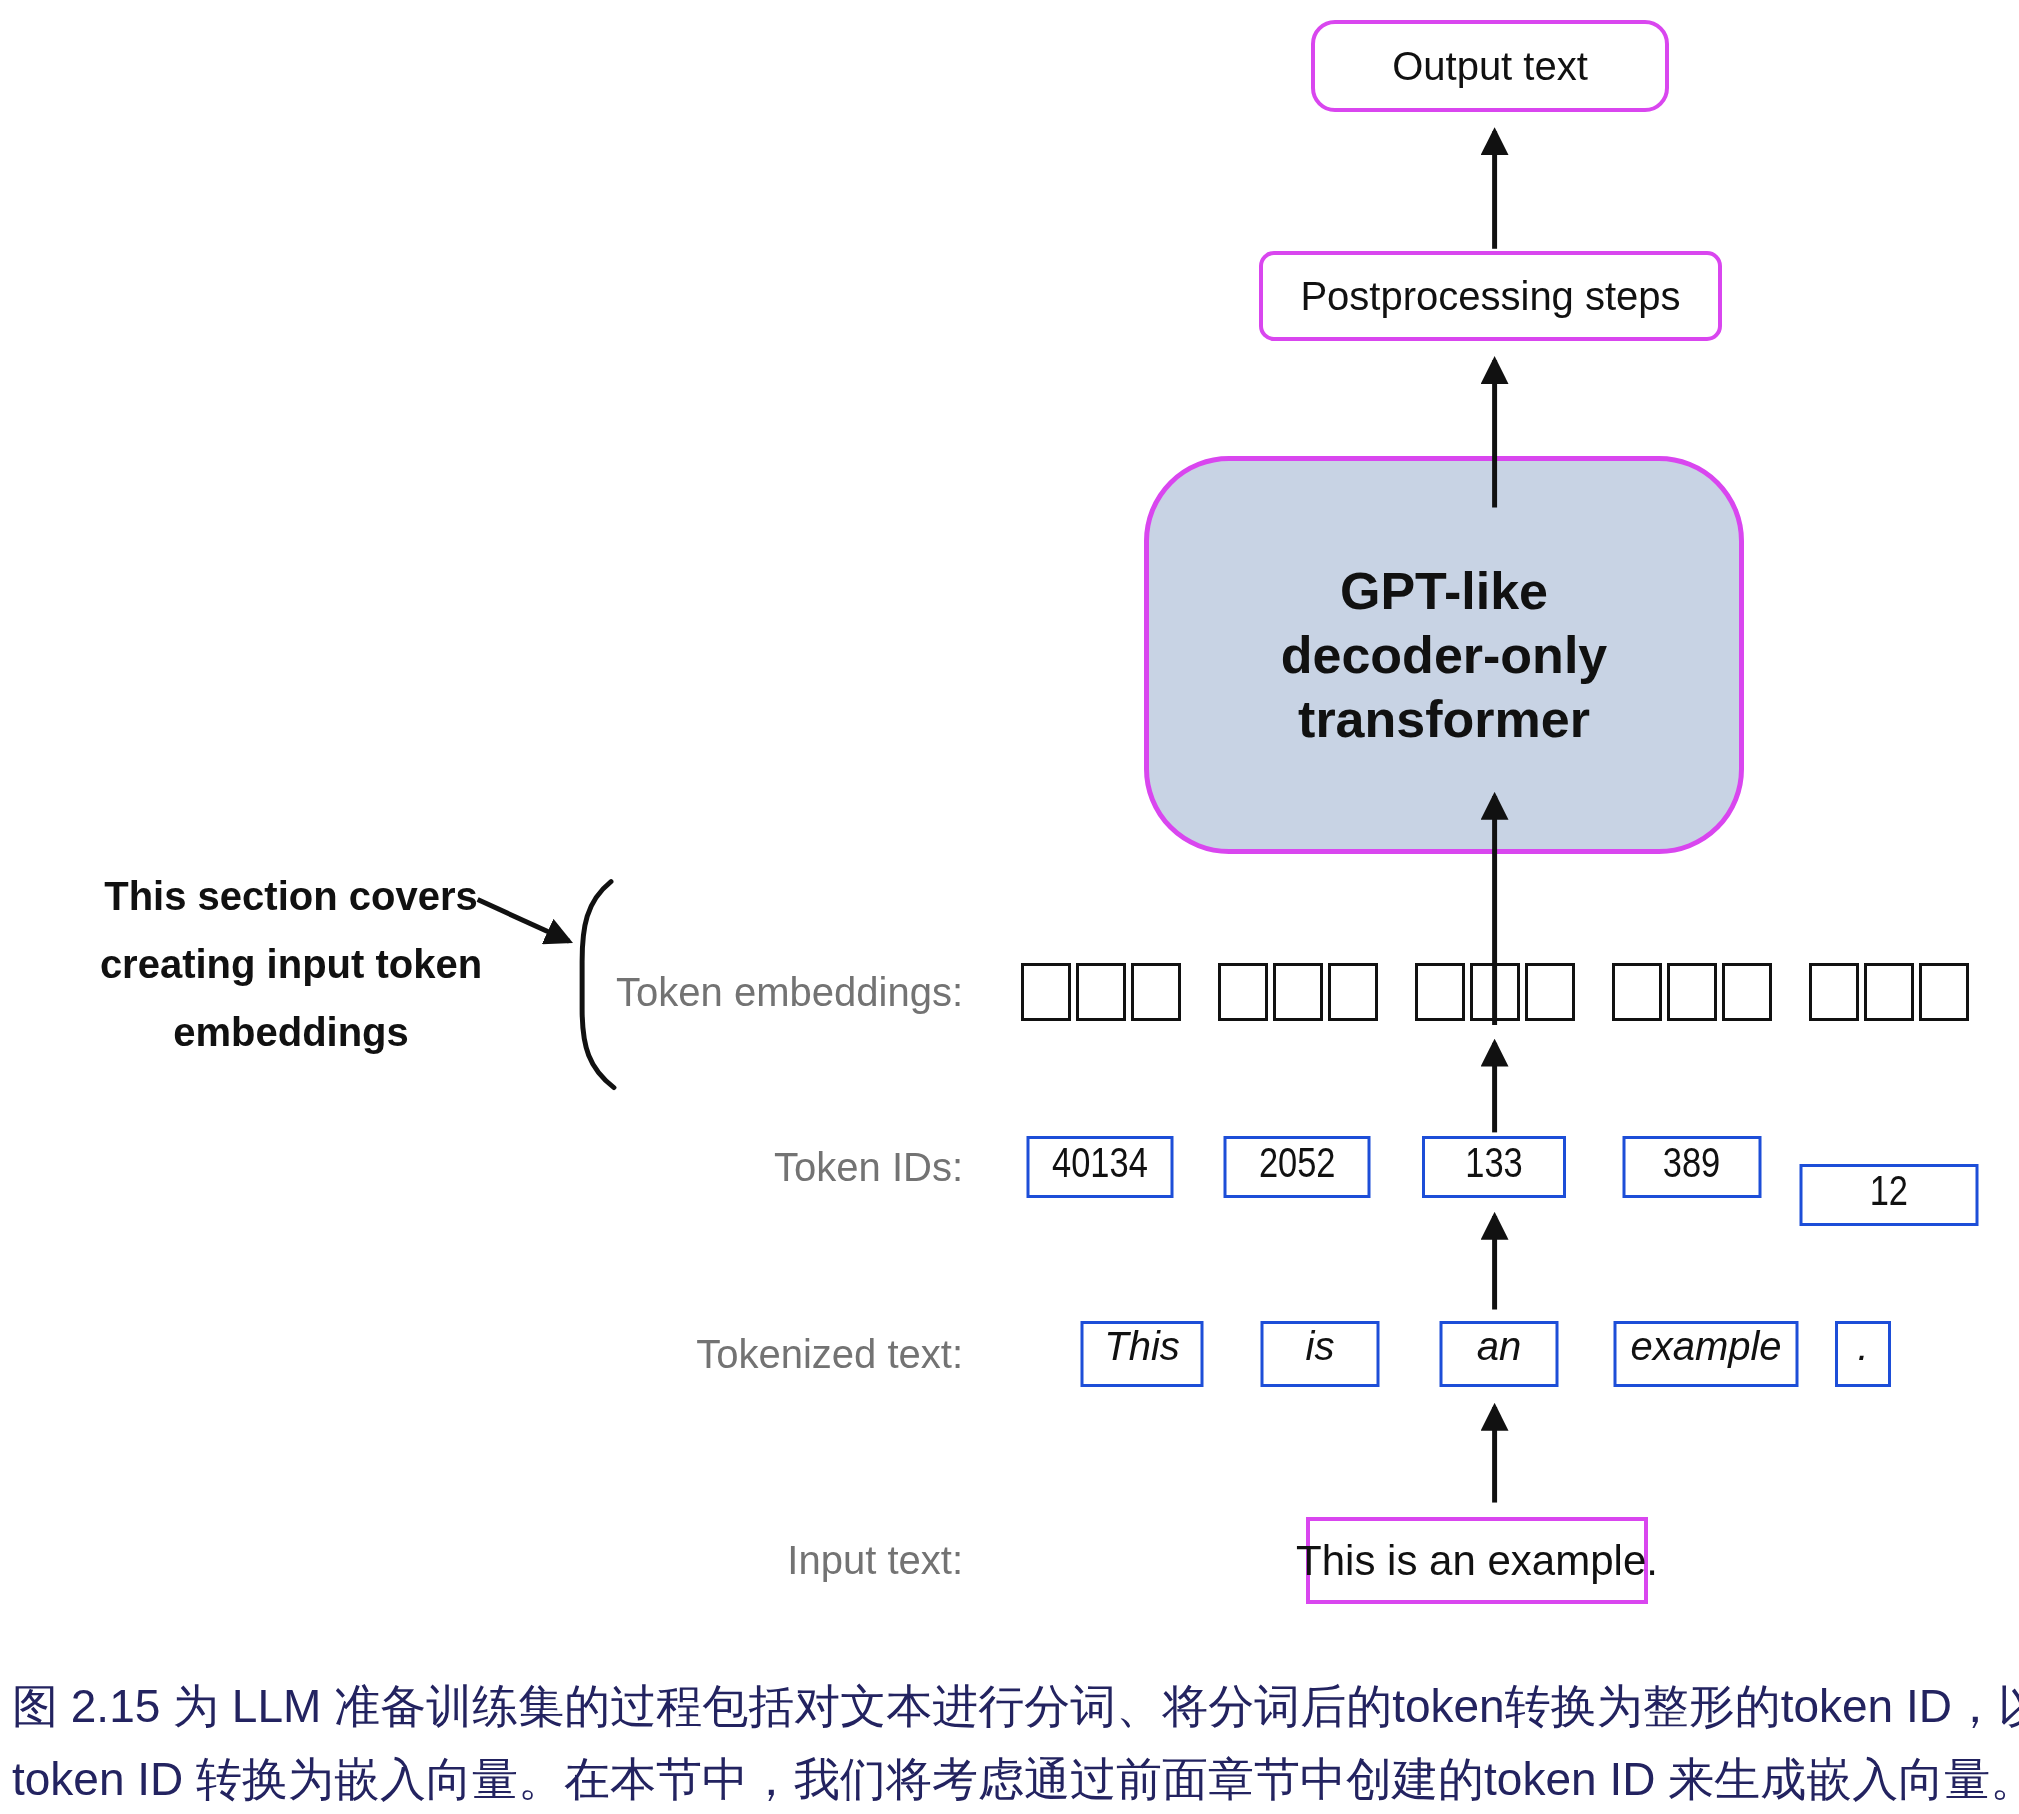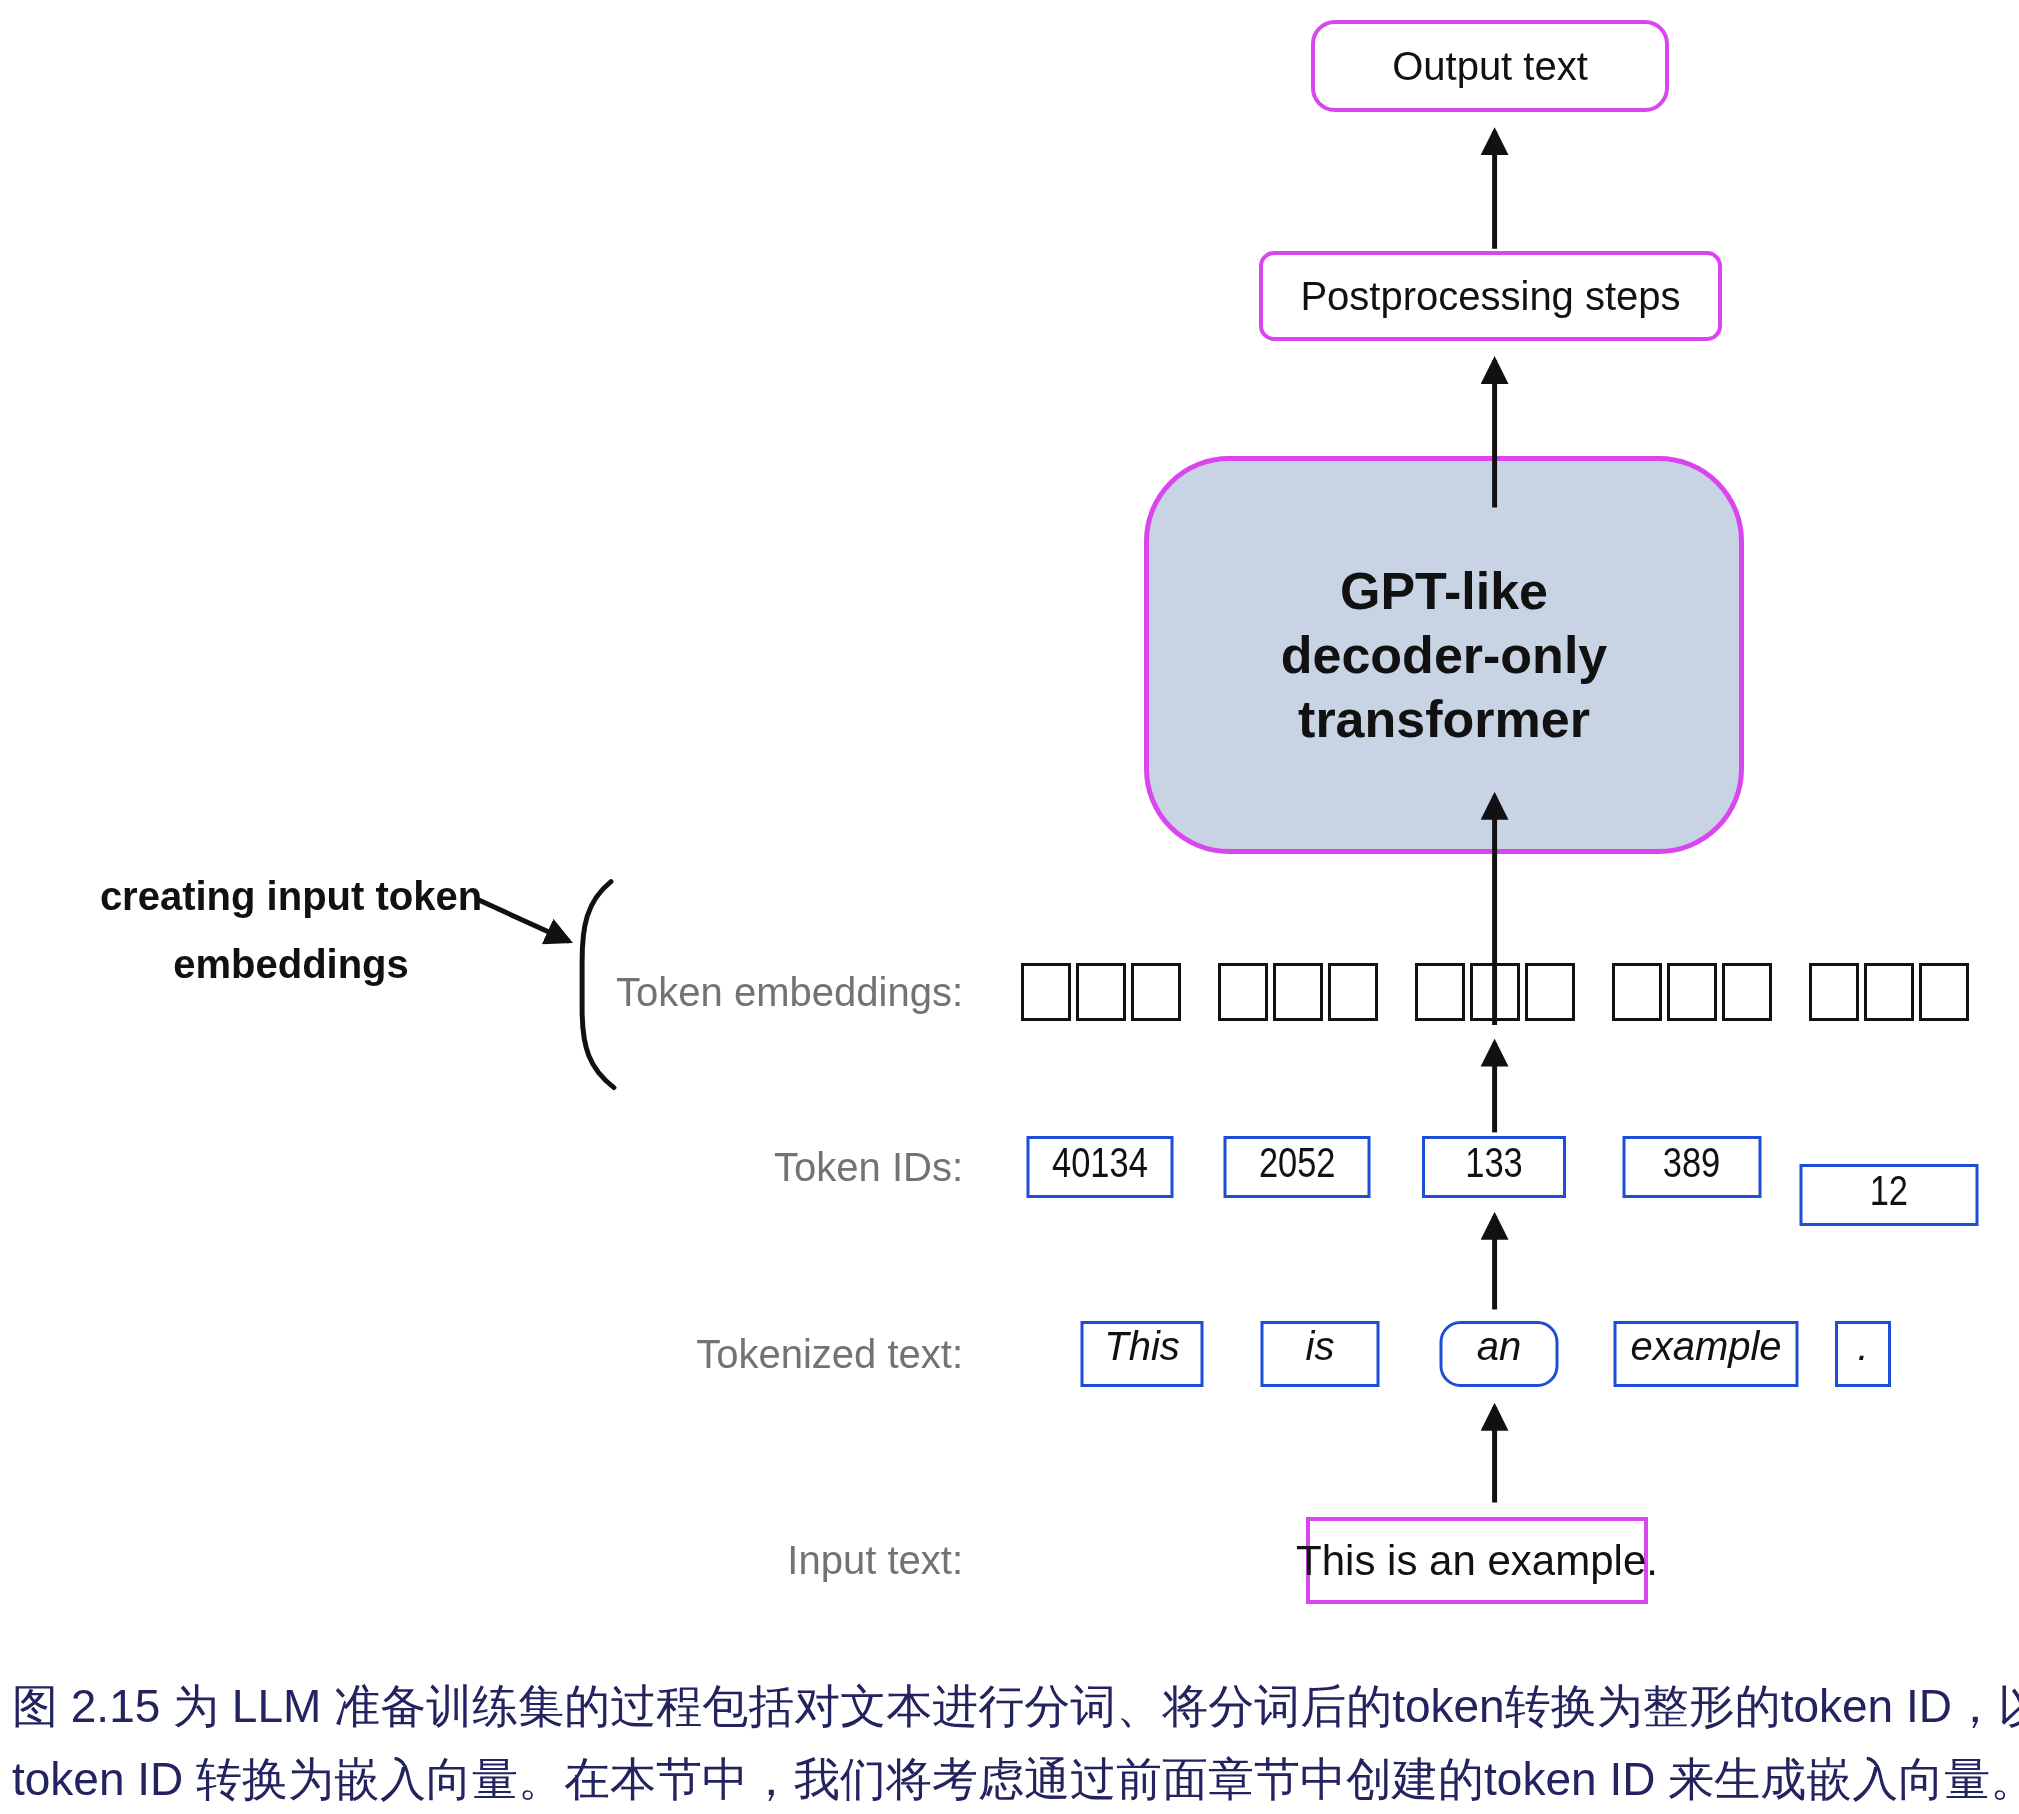--- a/index.html
+++ b/index.html
@@ -93,36 +93,37 @@
     <span class="id-text">12</span>
   </div>
 
   <div class="row-label" style="top:1321px;height:66px;line-height:66px;">Tokenized text:</div>
   <div class="small-box" style="left:1142px;top:1321px;width:123px;height:66px;">
     <span class="tok-text">This</span>
   </div>
   <div class="small-box" style="left:1320px;top:1321px;width:119px;height:66px;">
     <span class="tok-text">is</span>
   </div>
-  <div class="small-box" style="left:1499px;top:1321px;width:119px;height:66px;border-radius:21px;">
+  <div class="small-box" style="left:1499px;top:1321px;width:119px;height:66px;">
     <span class="tok-text">an</span>
   </div>
   <div class="small-box" style="left:1706px;top:1321px;width:185px;height:66px;">
     <span class="tok-text">example</span>
   </div>
   <div class="small-box" style="left:1863px;top:1321px;width:56px;height:66px;">
     <span class="tok-text">.</span>
   </div>
 
   <div class="row-label" style="top:1517px;height:87px;line-height:87px;">Input text:</div>
   <div class="box" style="left:1306px;top:1517px;width:342px;height:87px;">
     <span class="box-label" style="font-size:42px;">This is an example.</span>
   </div>
 
   <div class="annotation">
+    <div>This section covers</div>
     <div>creating input token</div>
     <div>embeddings</div>
   </div>
 
   <div class="caption">
     <div>图 2.15 为 LLM 准备训练集的过程包括对文本进行分词、将分词后的token转换为整形的token ID，以及将</div>
     <div>token ID 转换为嵌入向量。在本节中，我们将考虑通过前面章节中创建的token ID 来生成嵌入向量。</div>
   </div>
 
   <svg class="overlay" viewBox="0 0 2030 1824">

